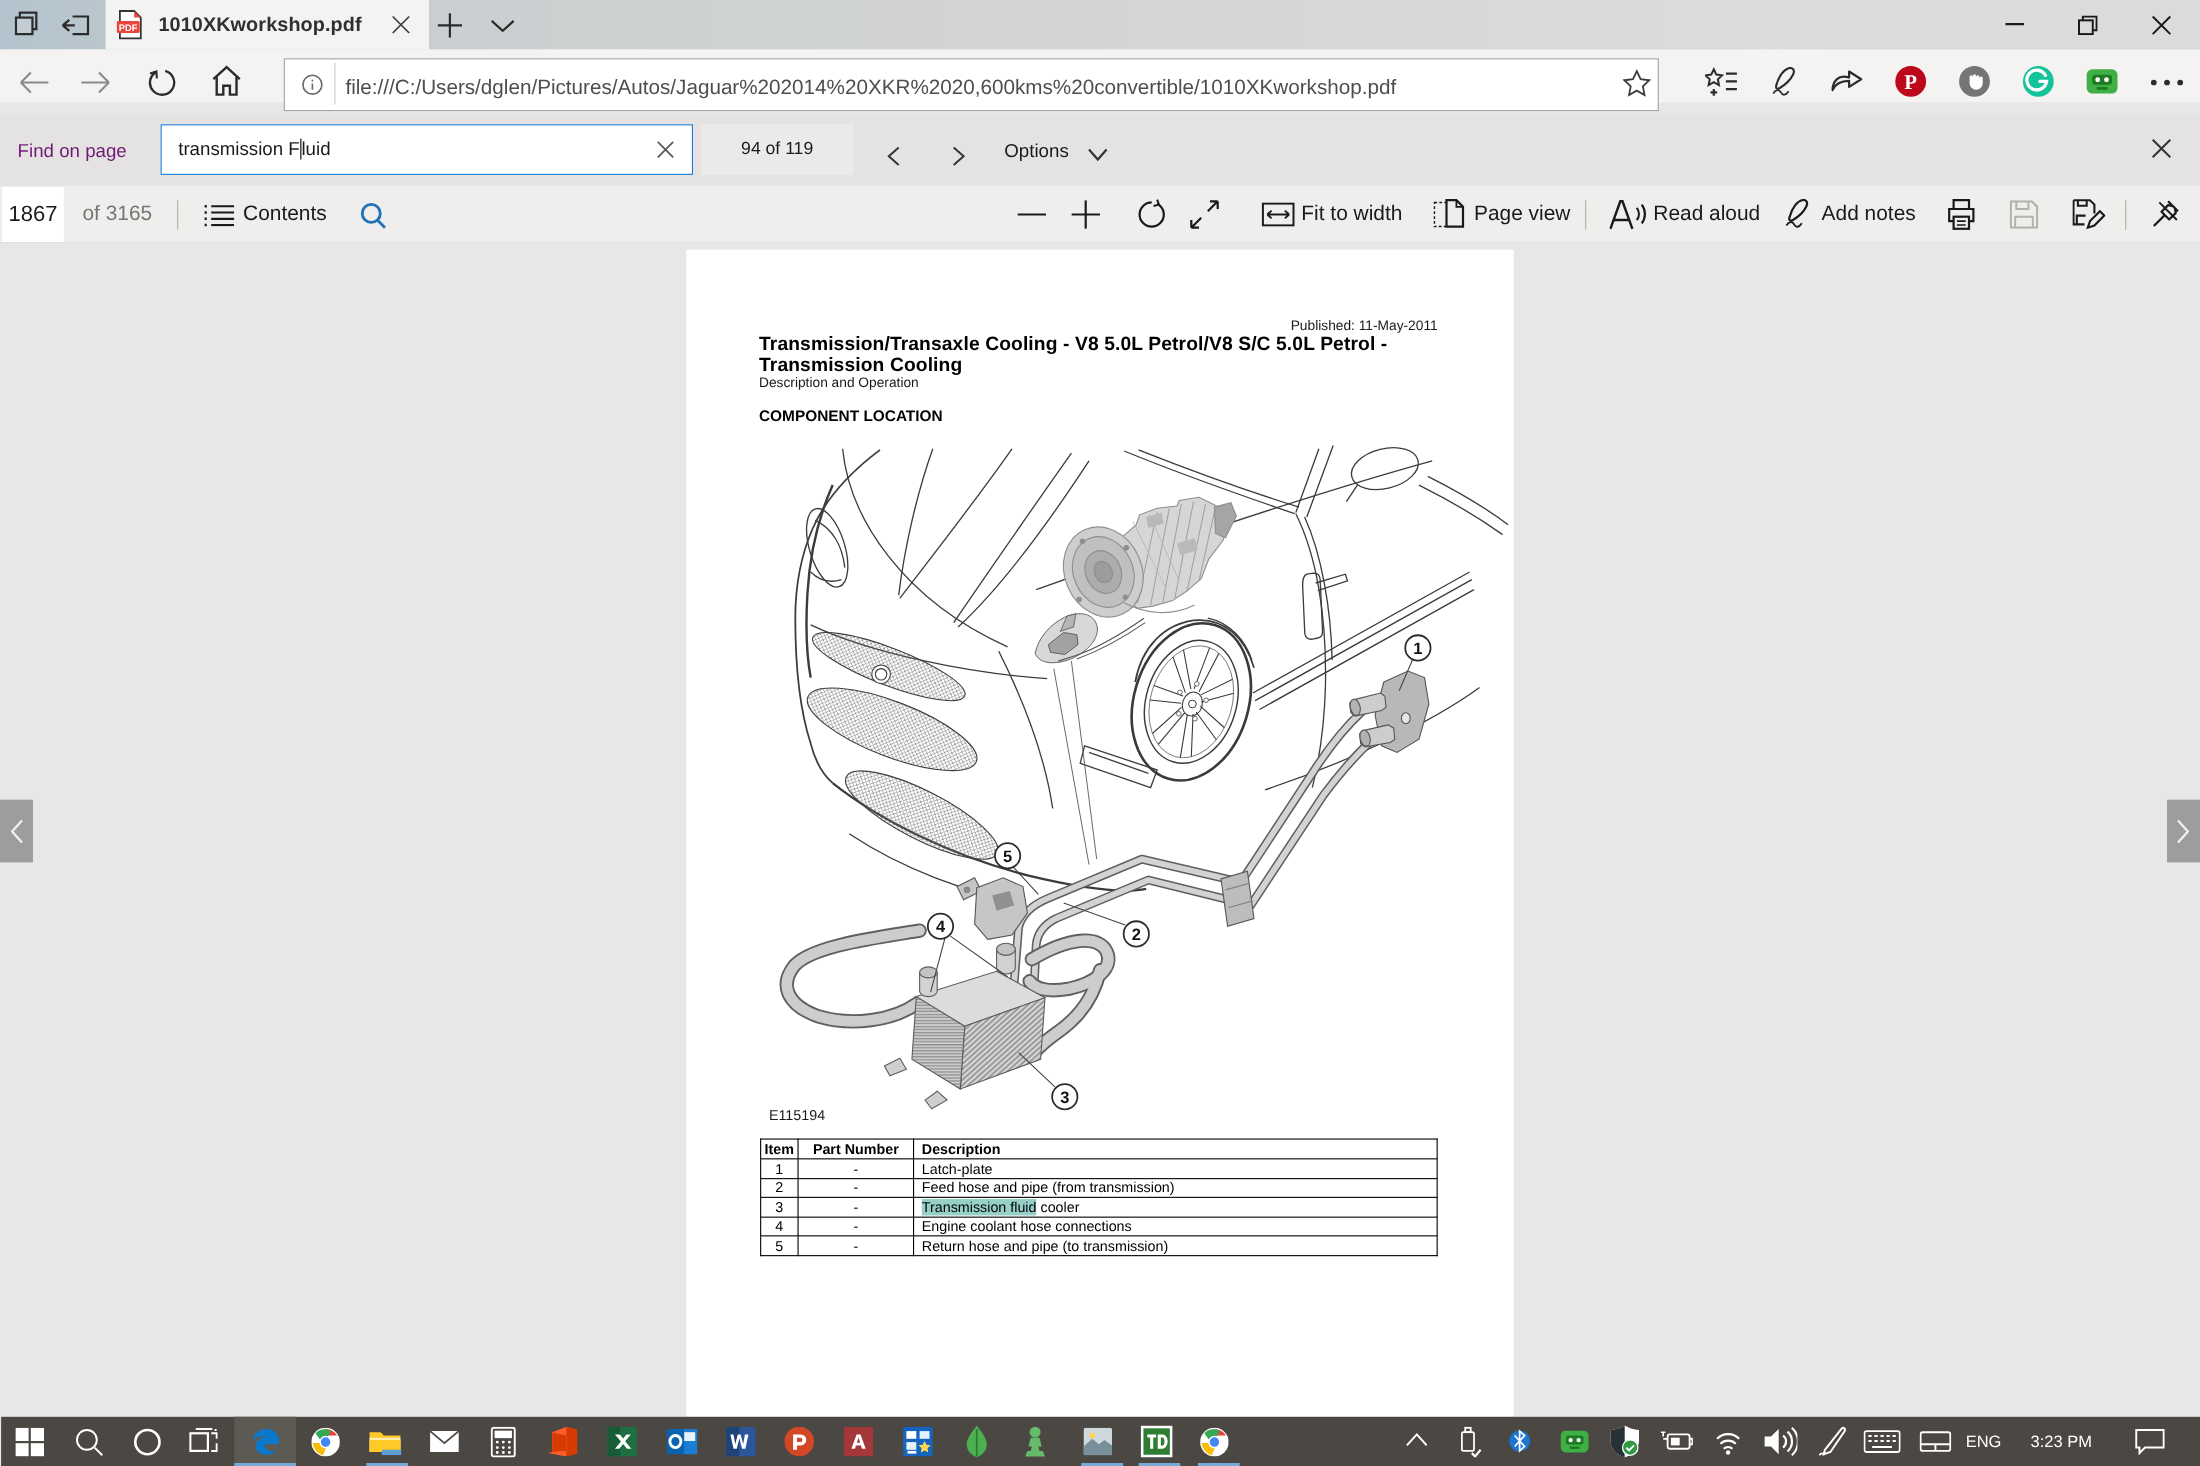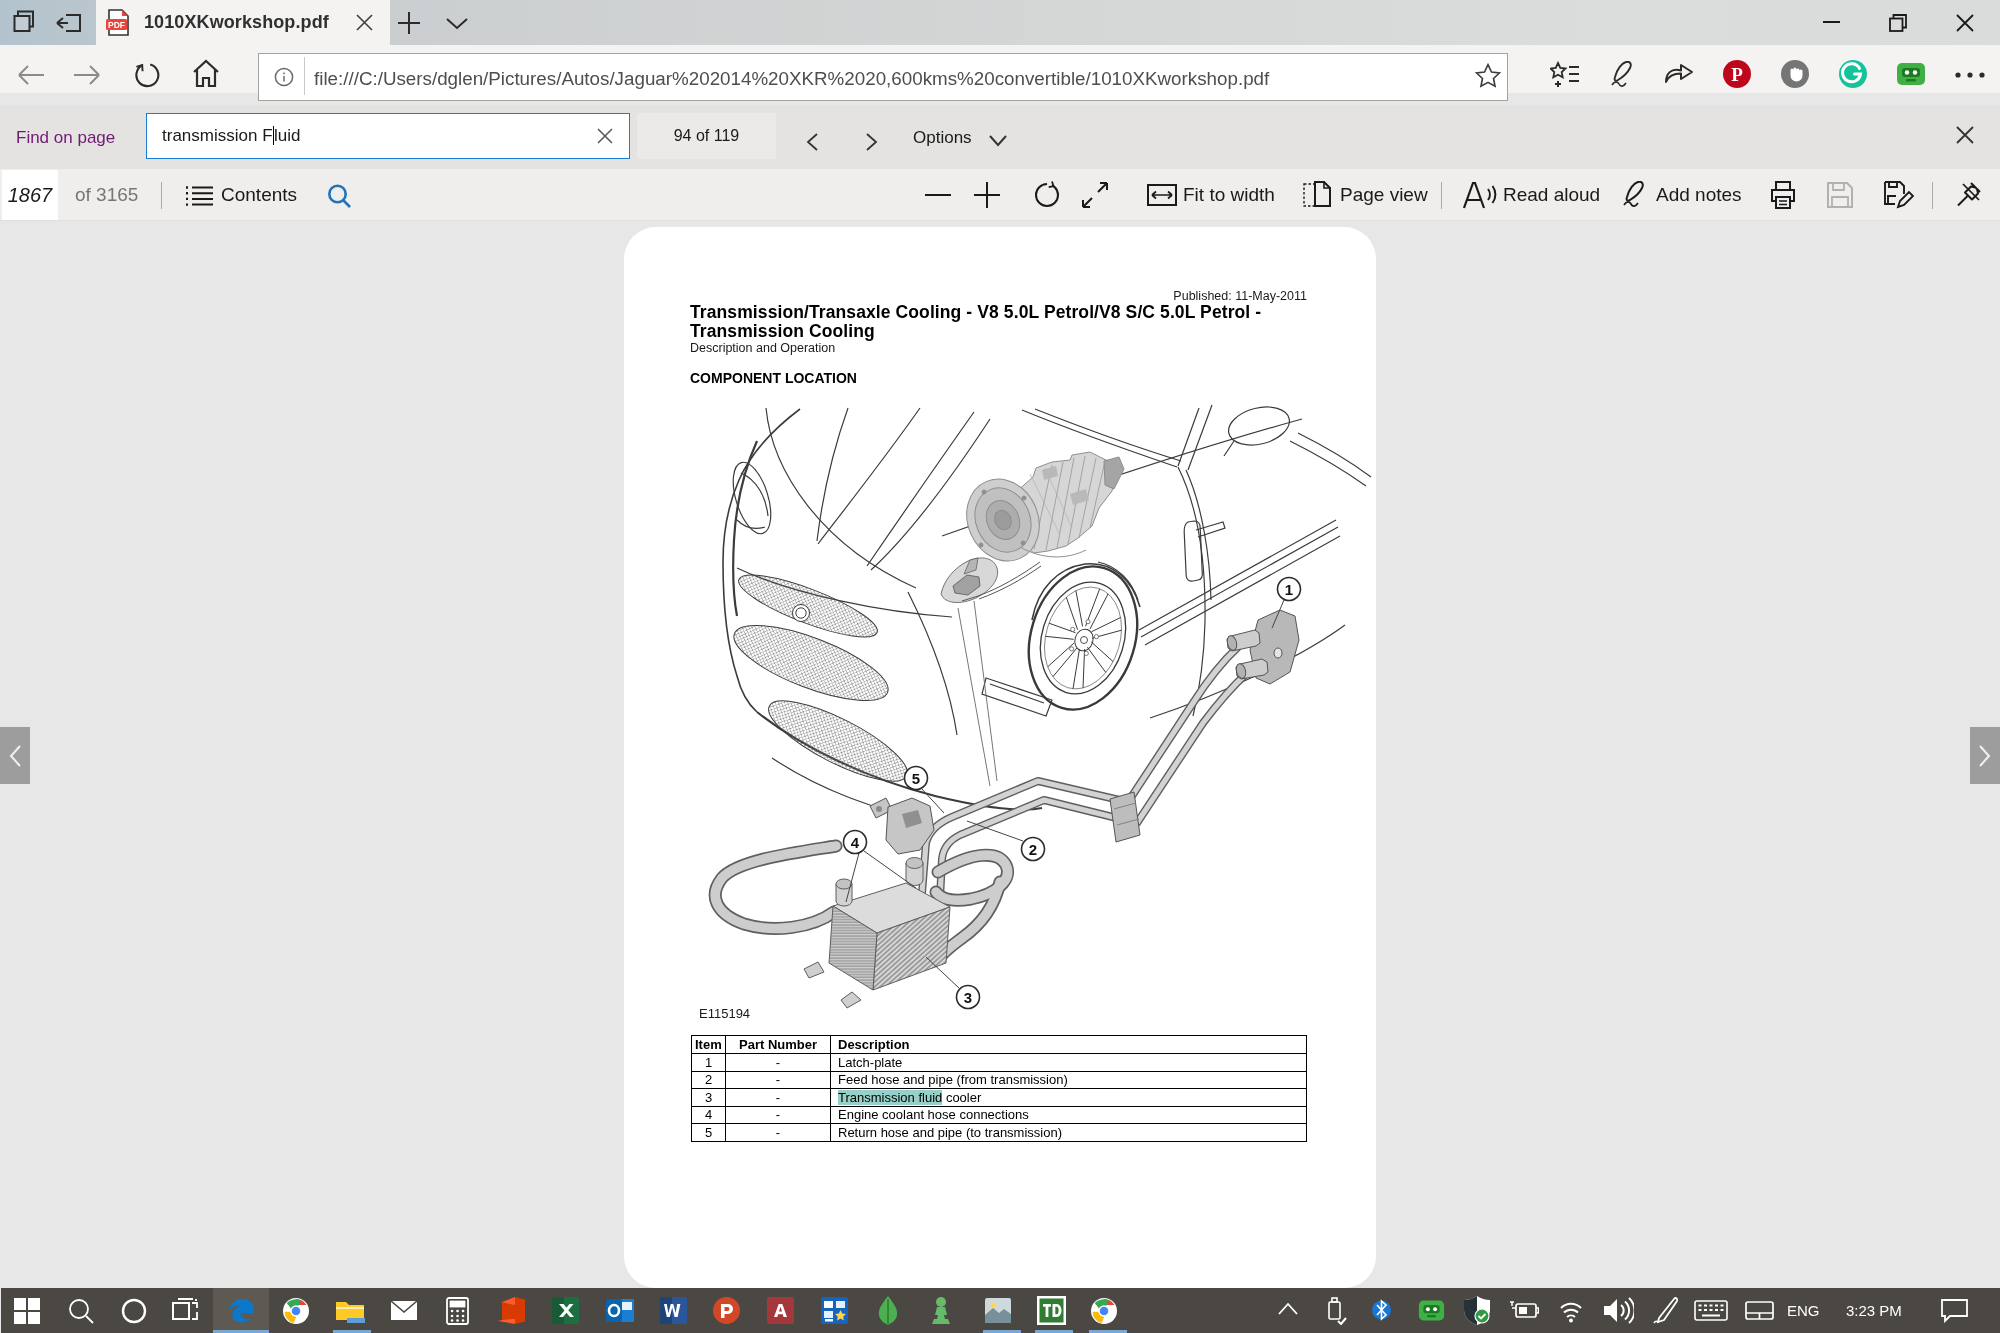--- a/index.html
+++ b/index.html
@@ -18,27 +18,27 @@
 #urltext { left:55px; top:14px; font-size:18.8px; color:#4e4e4e; white-space:nowrap; overflow:hidden; width:1140px; }
 
 #findbar { left:0; top:105px; width:2000px; height:64px; background:#e4e3e2; }
 #findlabel { left:16px; top:23px; font-size:17px; color:#701a75; }
 #findbox { left:146px; top:8px; width:484px; height:46px; background:#fff; border:1.5px solid #1c7cd6; }
 #findtext { left:15px; top:12px; font-size:17px; color:#1a1a1a; }
 #findcount { left:637px; top:8px; width:139px; height:46px; background:#ebeae9; text-align:center; font-size:16px; color:#1a1a1a; line-height:46px; }
 #optionstext { left:913px; top:23px; font-size:17px; color:#1a1a1a; }
 
 #toolbar { left:0; top:169px; width:2000px; height:52px; background:#efeeec; border-bottom:1px solid #e0dfdd; }
-#pagebox { left:2px; top:1px; width:56px; height:50px; background:#fff; text-align:center; line-height:50px; font-size:20px; color:#1a1a1a;font-style:italic; }
+#pagebox { left:2px; top:1px; width:56px; height:50px; background:#fff; text-align:center; line-height:50px; font-size:20px; color:#1a1a1a; }
 #ofpages { left:75px; top:15px; font-size:19px; color:#787674; }
 .tbtext { font-size:19px; color:#1a1a1a; top:15px; }
 .vsep { width:1px; background:#aeaca9; top:13px; height:27px; }
 
 #content { left:0; top:222px; width:2000px; height:1066px; background:#e7e7e7; }
-#page { left:624px; top:5px; width:752px; height:1061px; background:#fff;border-radius:32px; }
+#page { left:624px; top:5px; width:752px; height:1061px; background:#fff; }
 .navbtn { width:30px; height:57px; background:#9d9d9d; top:505px; }
 
 #pub { right:69px; top:62px; font-size:12.5px; color:#1a1a1a; }
 #doctitle { left:66px; top:76px; width:600px; font-size:17.5px; font-weight:bold; color:#000; line-height:18.5px; letter-spacing:0.1px; }
 #descop { left:66px; top:114px; font-size:12.5px; color:#1a1a1a; }
 #comploc { left:66px; top:143px; font-size:14px; font-weight:bold; color:#000; }
 #eid { left:75px; top:779px; font-size:13px; color:#1a1a1a; }
 
 #ptable { left:67px; top:808px; border-collapse:collapse; font-size:13px; color:#000; border:1px solid #000; }
 #ptable td { border:1px solid #000; padding:0; height:17.5px; vertical-align:middle; }

